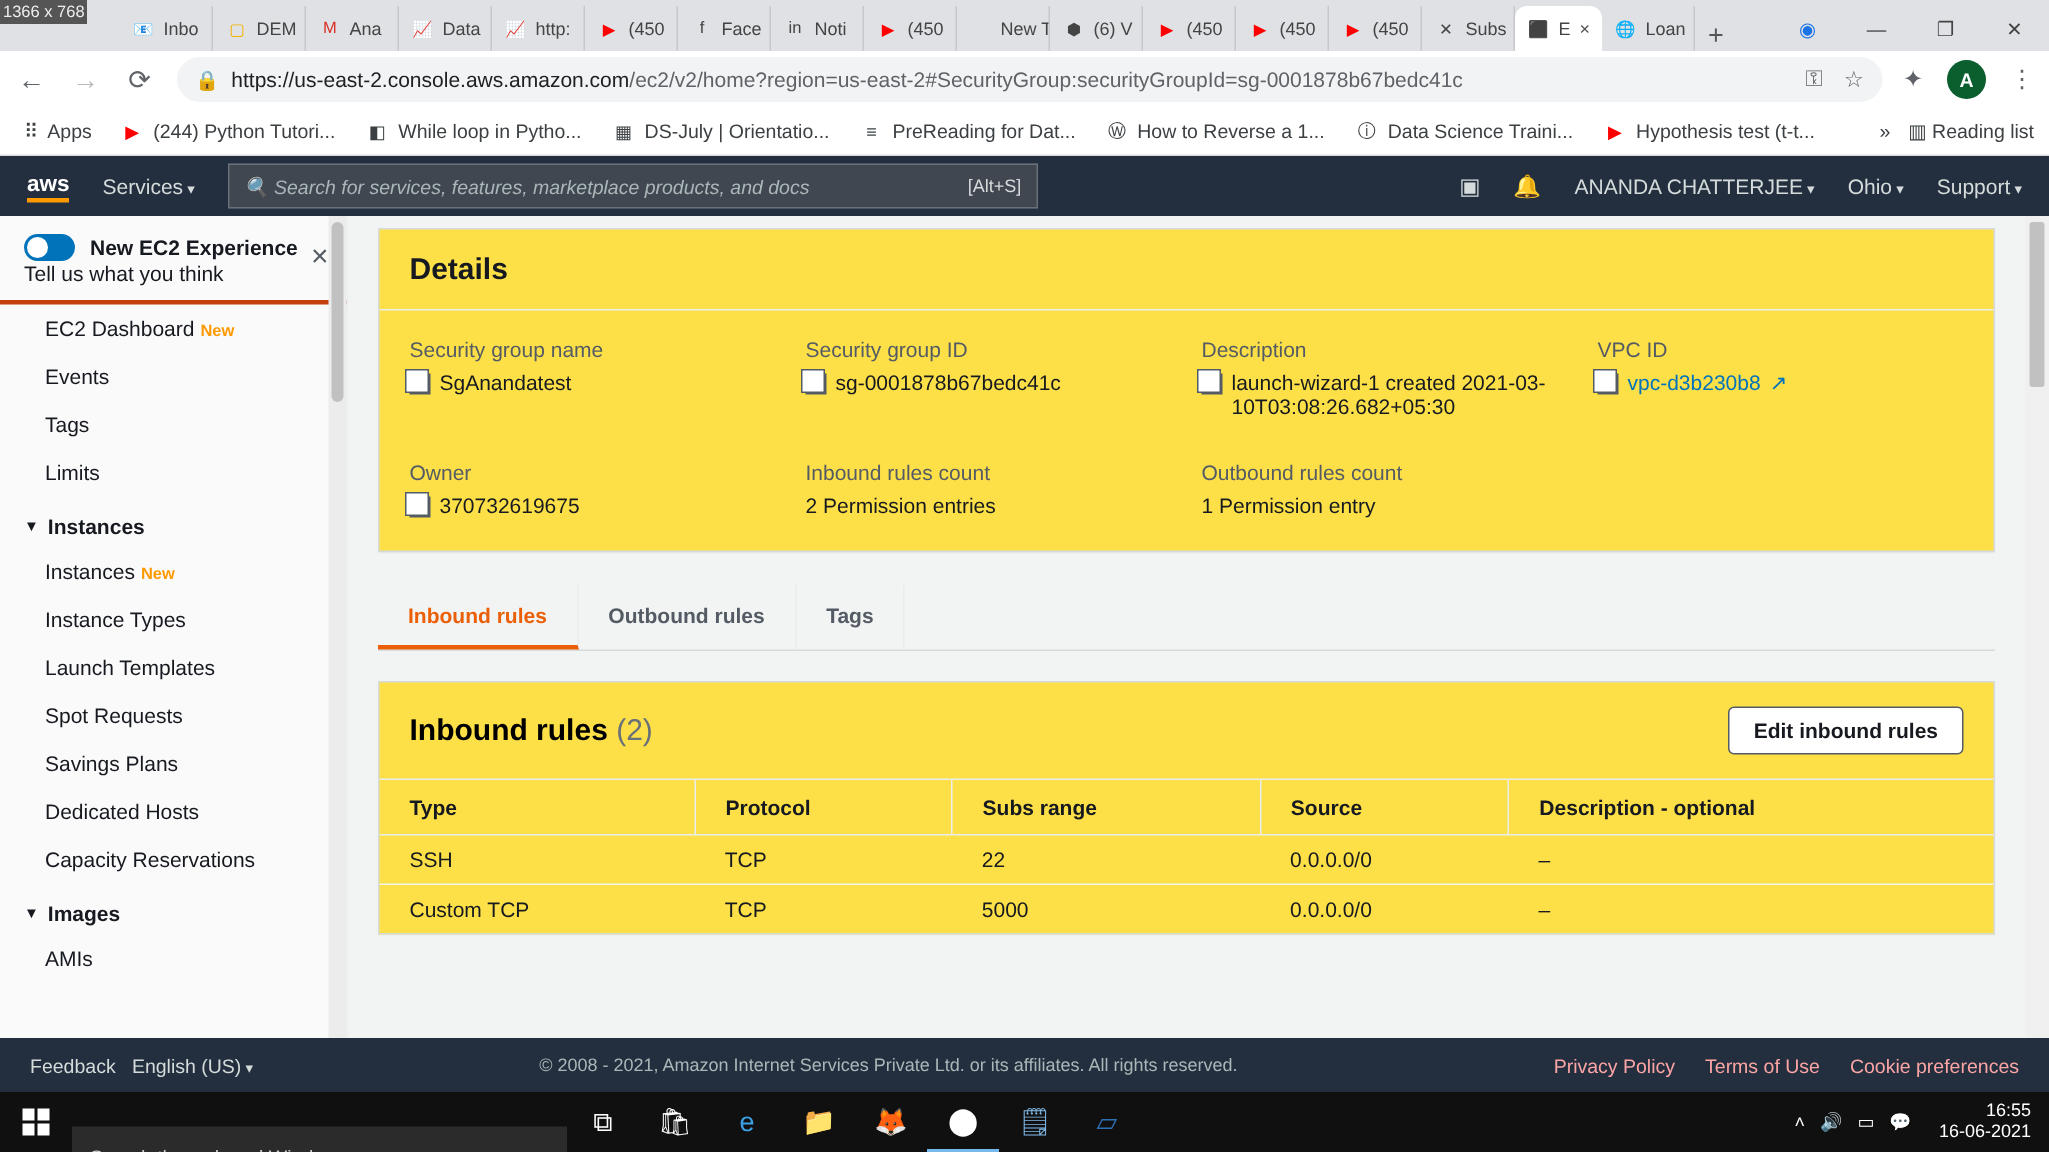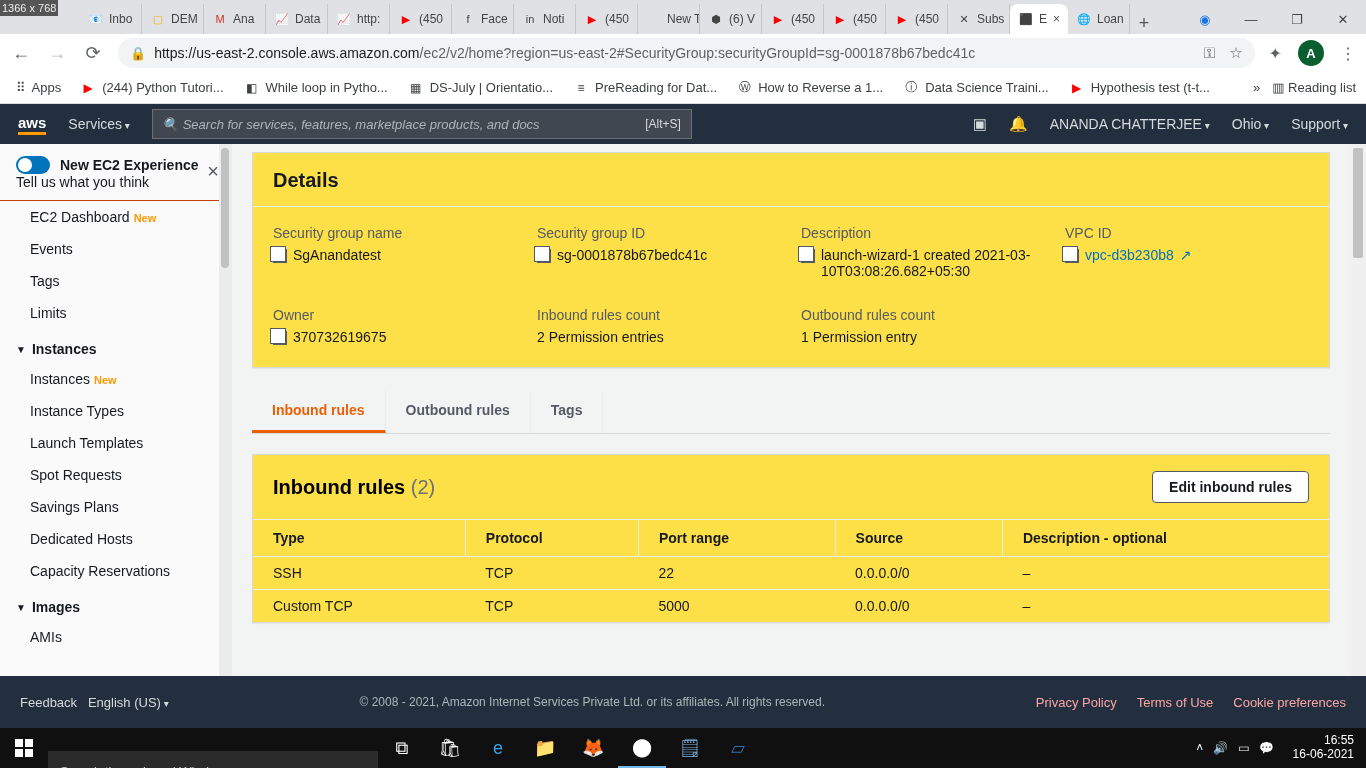--- a/index.html
+++ b/index.html
@@ -42,21 +42,21 @@
 .aws-search { display:flex; align-items:center; background:#414750; border:1px solid #687078; width:540px; height:30px; padding:0 10px; color:#aab7b8; font-style:italic; font-size:13px;}
 .aws-search .hint { margin-left:auto; font-style:normal; color:#d5dbdb; font-size:12px;}
 .aws-top .spacer{flex:1;}
 .aws-top .ico { font-size:15px;}
 .aws-top .drop::after{ content:" \25BE"; font-size:10px;}
 
 .aws-body { flex:1; display:flex; overflow:hidden; position:relative;}
 .sidebar { width:232px; background:#fafafa; border-right:1px solid #eaeded; overflow:auto; font-size:14px; color:#16191f; position:relative;}
 .sidebar-scroll { position:absolute; right:0; top:0; width:12px; height:100%; background:#ececec;}
 .sidebar-scroll .thumb{ position:absolute; top:4px; left:2px; width:8px; height:120px; background:#c1c1c1; border-radius:4px;}
-.sb-block { padding:12px 16px 10px; border-bottom:1px solid #c2410c; position:relative;}
+.sb-block { padding:12px 16px 10px; border-bottom:3px solid #c2410c; position:relative;}
 .sb-toggle { display:flex; align-items:center; gap:10px;}
 .toggle-pill { width:34px; height:18px; border-radius:10px; background:#0073bb; position:relative;}
 .toggle-pill::after{ content:""; position:absolute; left:2px; top:2px; width:14px; height:14px; background:#fff; border-radius:50%;}
 .sb-toggle .lbl { font-weight:700; color:#16191f;}
 .sb-close { position:absolute; right:12px; top:16px; font-size:20px; color:#545b64;}
 .sb-item { padding:8px 16px 8px 30px; color:#16191f; }
 .sb-item .new { color:#ff9900; font-size:11px; font-weight:700; margin-left:4px;}
 .sb-head { padding:12px 16px 6px; font-weight:700; display:flex; align-items:center; gap:6px;}
 .sb-head .caret { font-size:10px;}
 
@@ -84,21 +84,21 @@
 .rules-head h3 { font-size:20px; font-weight:700;}
 .rules-head .cnt { color:#687078; font-weight:400;}
 .btn-outline { margin-left:auto; border:1px solid #545b64; background:#fff; padding:7px 16px; font-size:14px; font-weight:700; color:#16191f; border-radius:4px;}
 
 table.rules { width:100%; border-collapse:collapse; font-size:14px;}
 table.rules th { text-align:left; font-weight:700; color:#16191f; padding:10px 20px; border-top:1px solid #eaeded; border-bottom:1px solid #eaeded; border-left:1px solid #eaeded;}
 table.rules th:first-child{ border-left:none;}
 table.rules td { padding:8px 20px; border-top:1px solid #f2f3f3; color:#16191f;}
 
 
-.aws-foot { height:52px; background:#232f3e; display:flex; align-items:center; padding:0 20px; color:#d5dbdb; font-size:13px;}
+.aws-foot { height:36px; background:#232f3e; display:flex; align-items:center; padding:0 20px; color:#d5dbdb; font-size:13px;}
 .aws-foot .lang::after{ content:" \25BE"; font-size:10px;}
 .aws-foot .mid { flex:1; text-align:center; color:#aab7b8; font-size:12px;}
 .aws-foot a { color:#fca5a5; margin-left:20px;}
 
 
 .taskbar { height:40px; background:#101010; display:flex; align-items:center; color:#fff; font-size:13px;}
 .taskbar .start { width:48px; height:40px; display:flex; align-items:center; justify-content:center; background:#101010;}
 .win-logo { width:18px; height:18px; display:grid; grid-template-columns:1fr 1fr; grid-template-rows:1fr 1fr; gap:2px;}
 .win-logo div{ background:#fff;}
 .search-box { flex:0 0 330px; height:40px; background:#2b2b2b; display:flex; align-items:center; padding:0 12px; color:#ccc;margin-top:46px;}
@@ -380,21 +380,21 @@
         <div class="panel">
           <div class="rules-head">
             <h3><span>Inbound rules</span> <span class="cnt">(2)</span></h3>
             <button class="btn-outline">Edit inbound rules</button>
           </div>
           <table class="rules">
             <thead>
                 <tr id="rules-head">
                   <th>Type</th>
                   <th>Protocol</th>
-                  <th>Port range</th>
+                  <th>Subs range</th>
                   <th>Source</th>
                   <th>Description - optional</th>
                 </tr>
               </thead>
             <tbody id="rules-body">
                 <tr>
                   <td>SSH</td>
                   <td>TCP</td>
                   <td>22</td>
                   <td>0.0.0.0/0</td>

